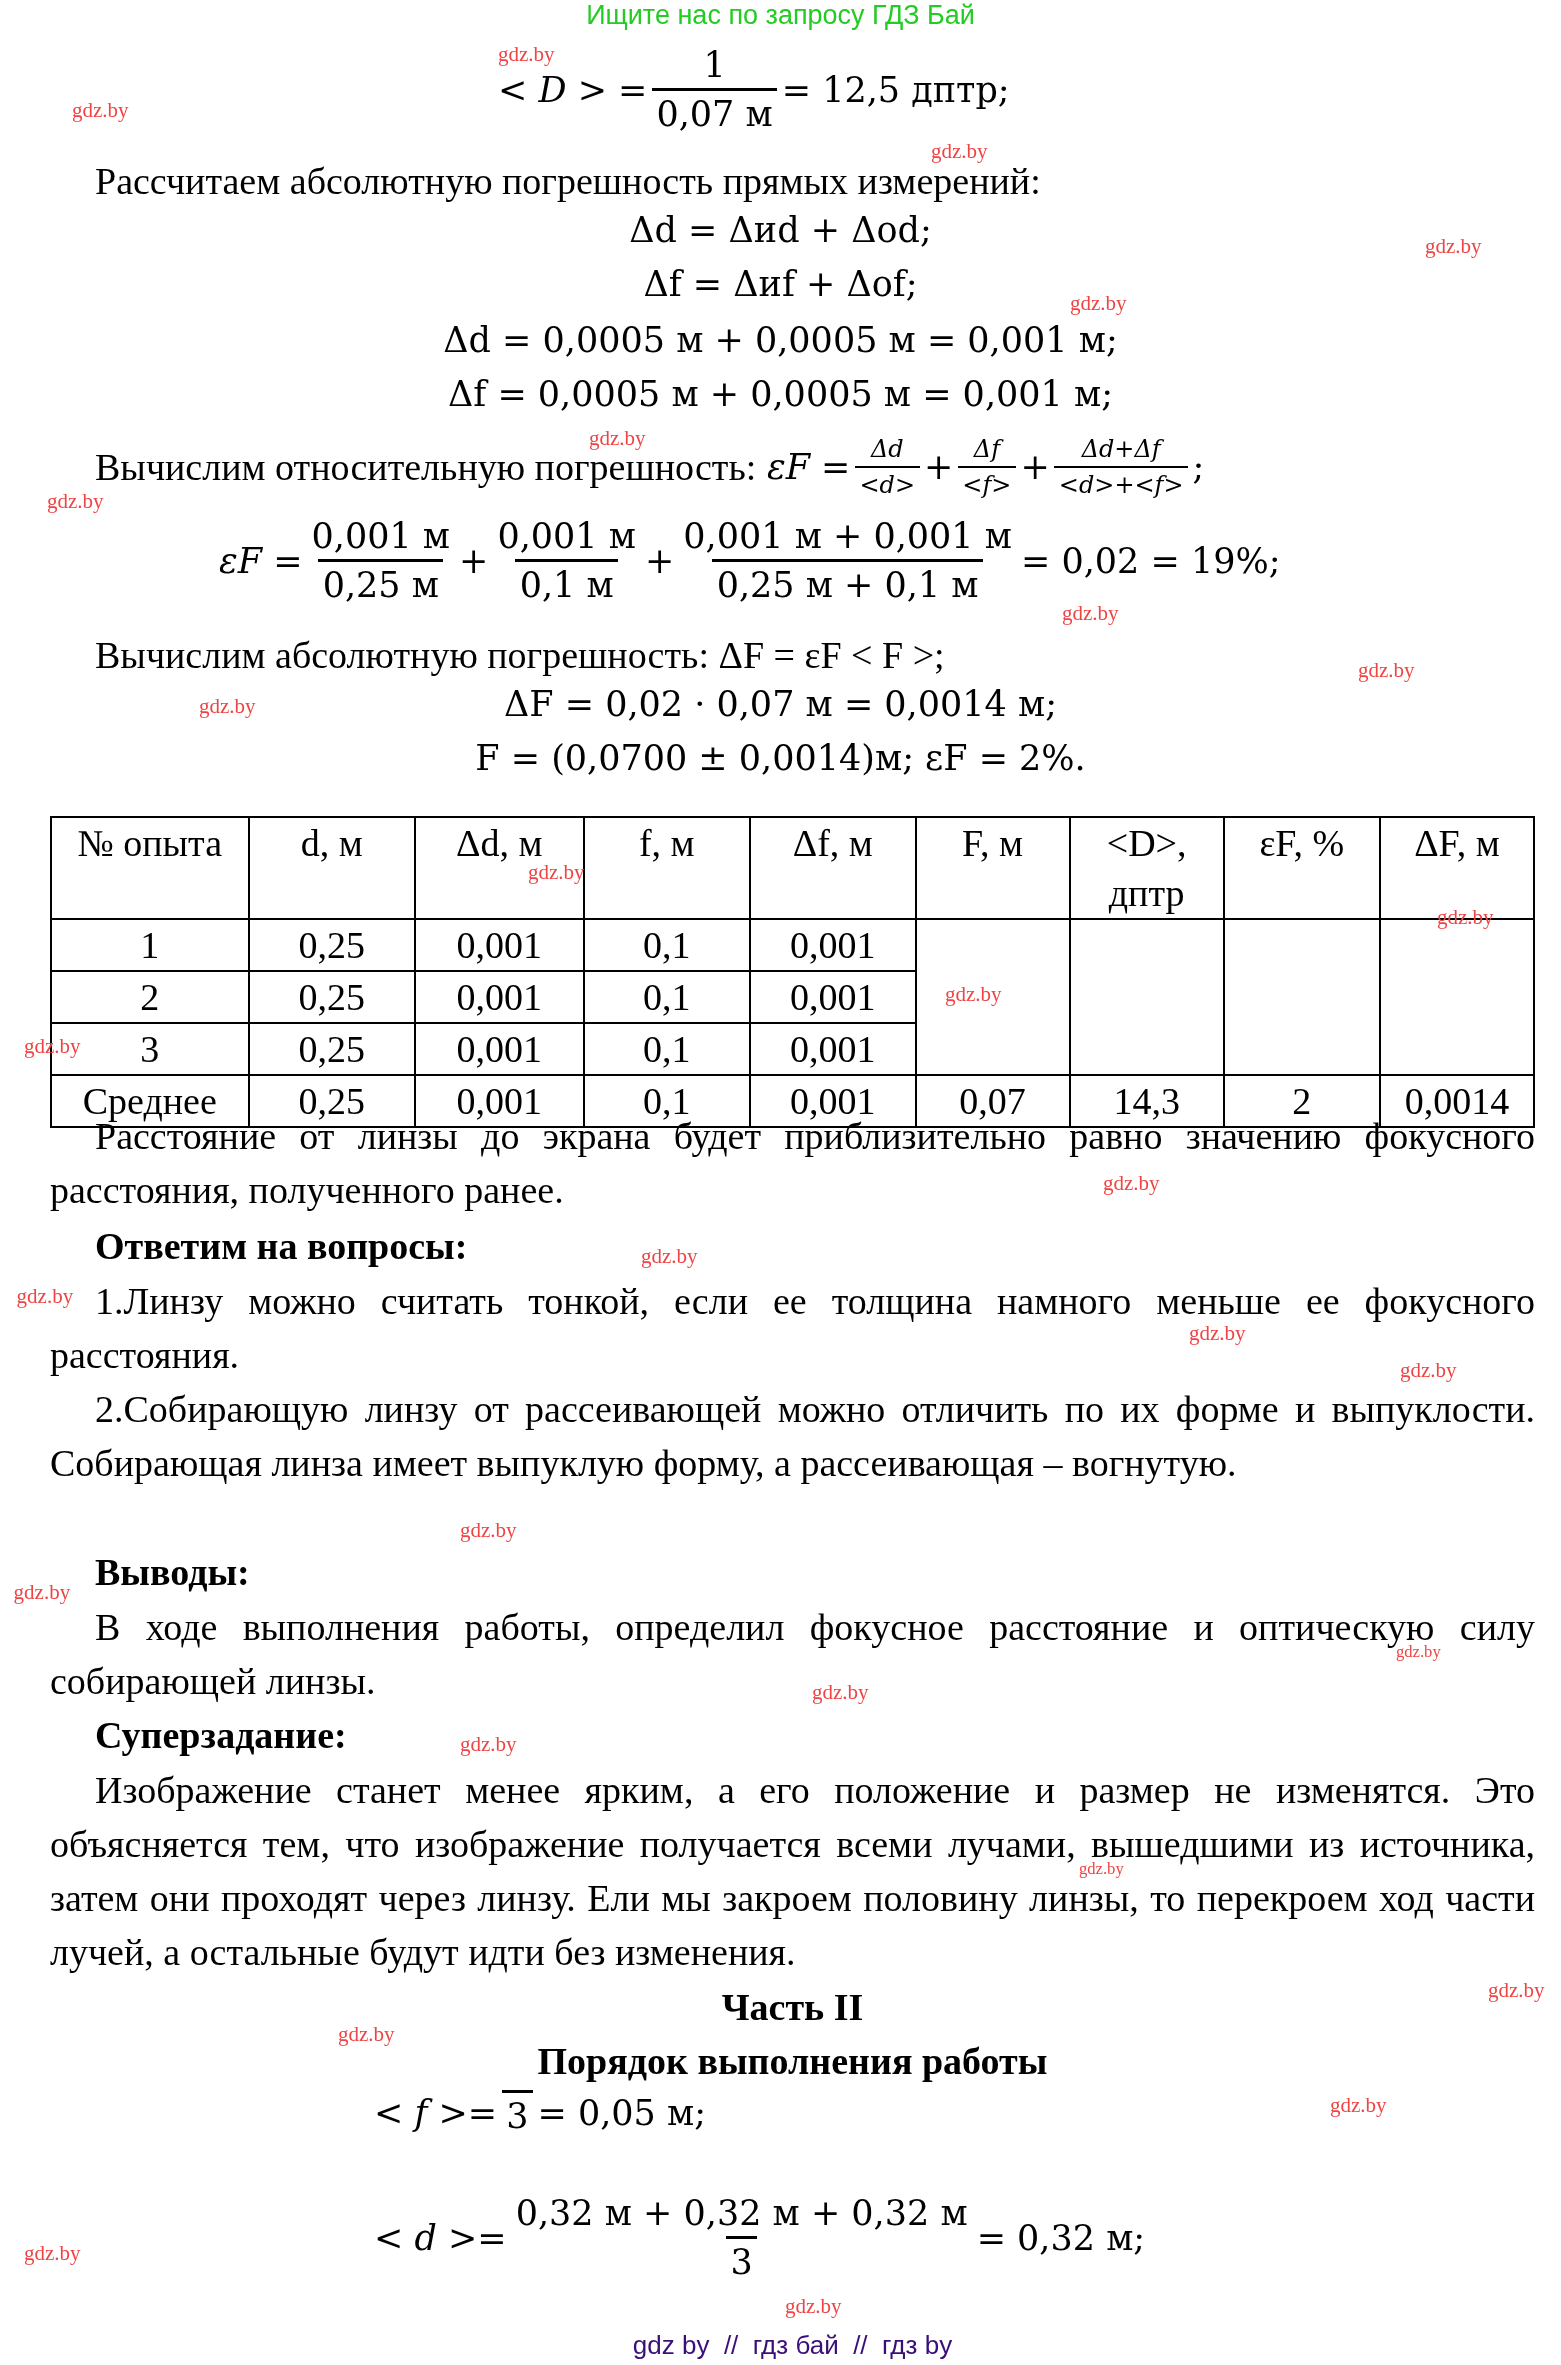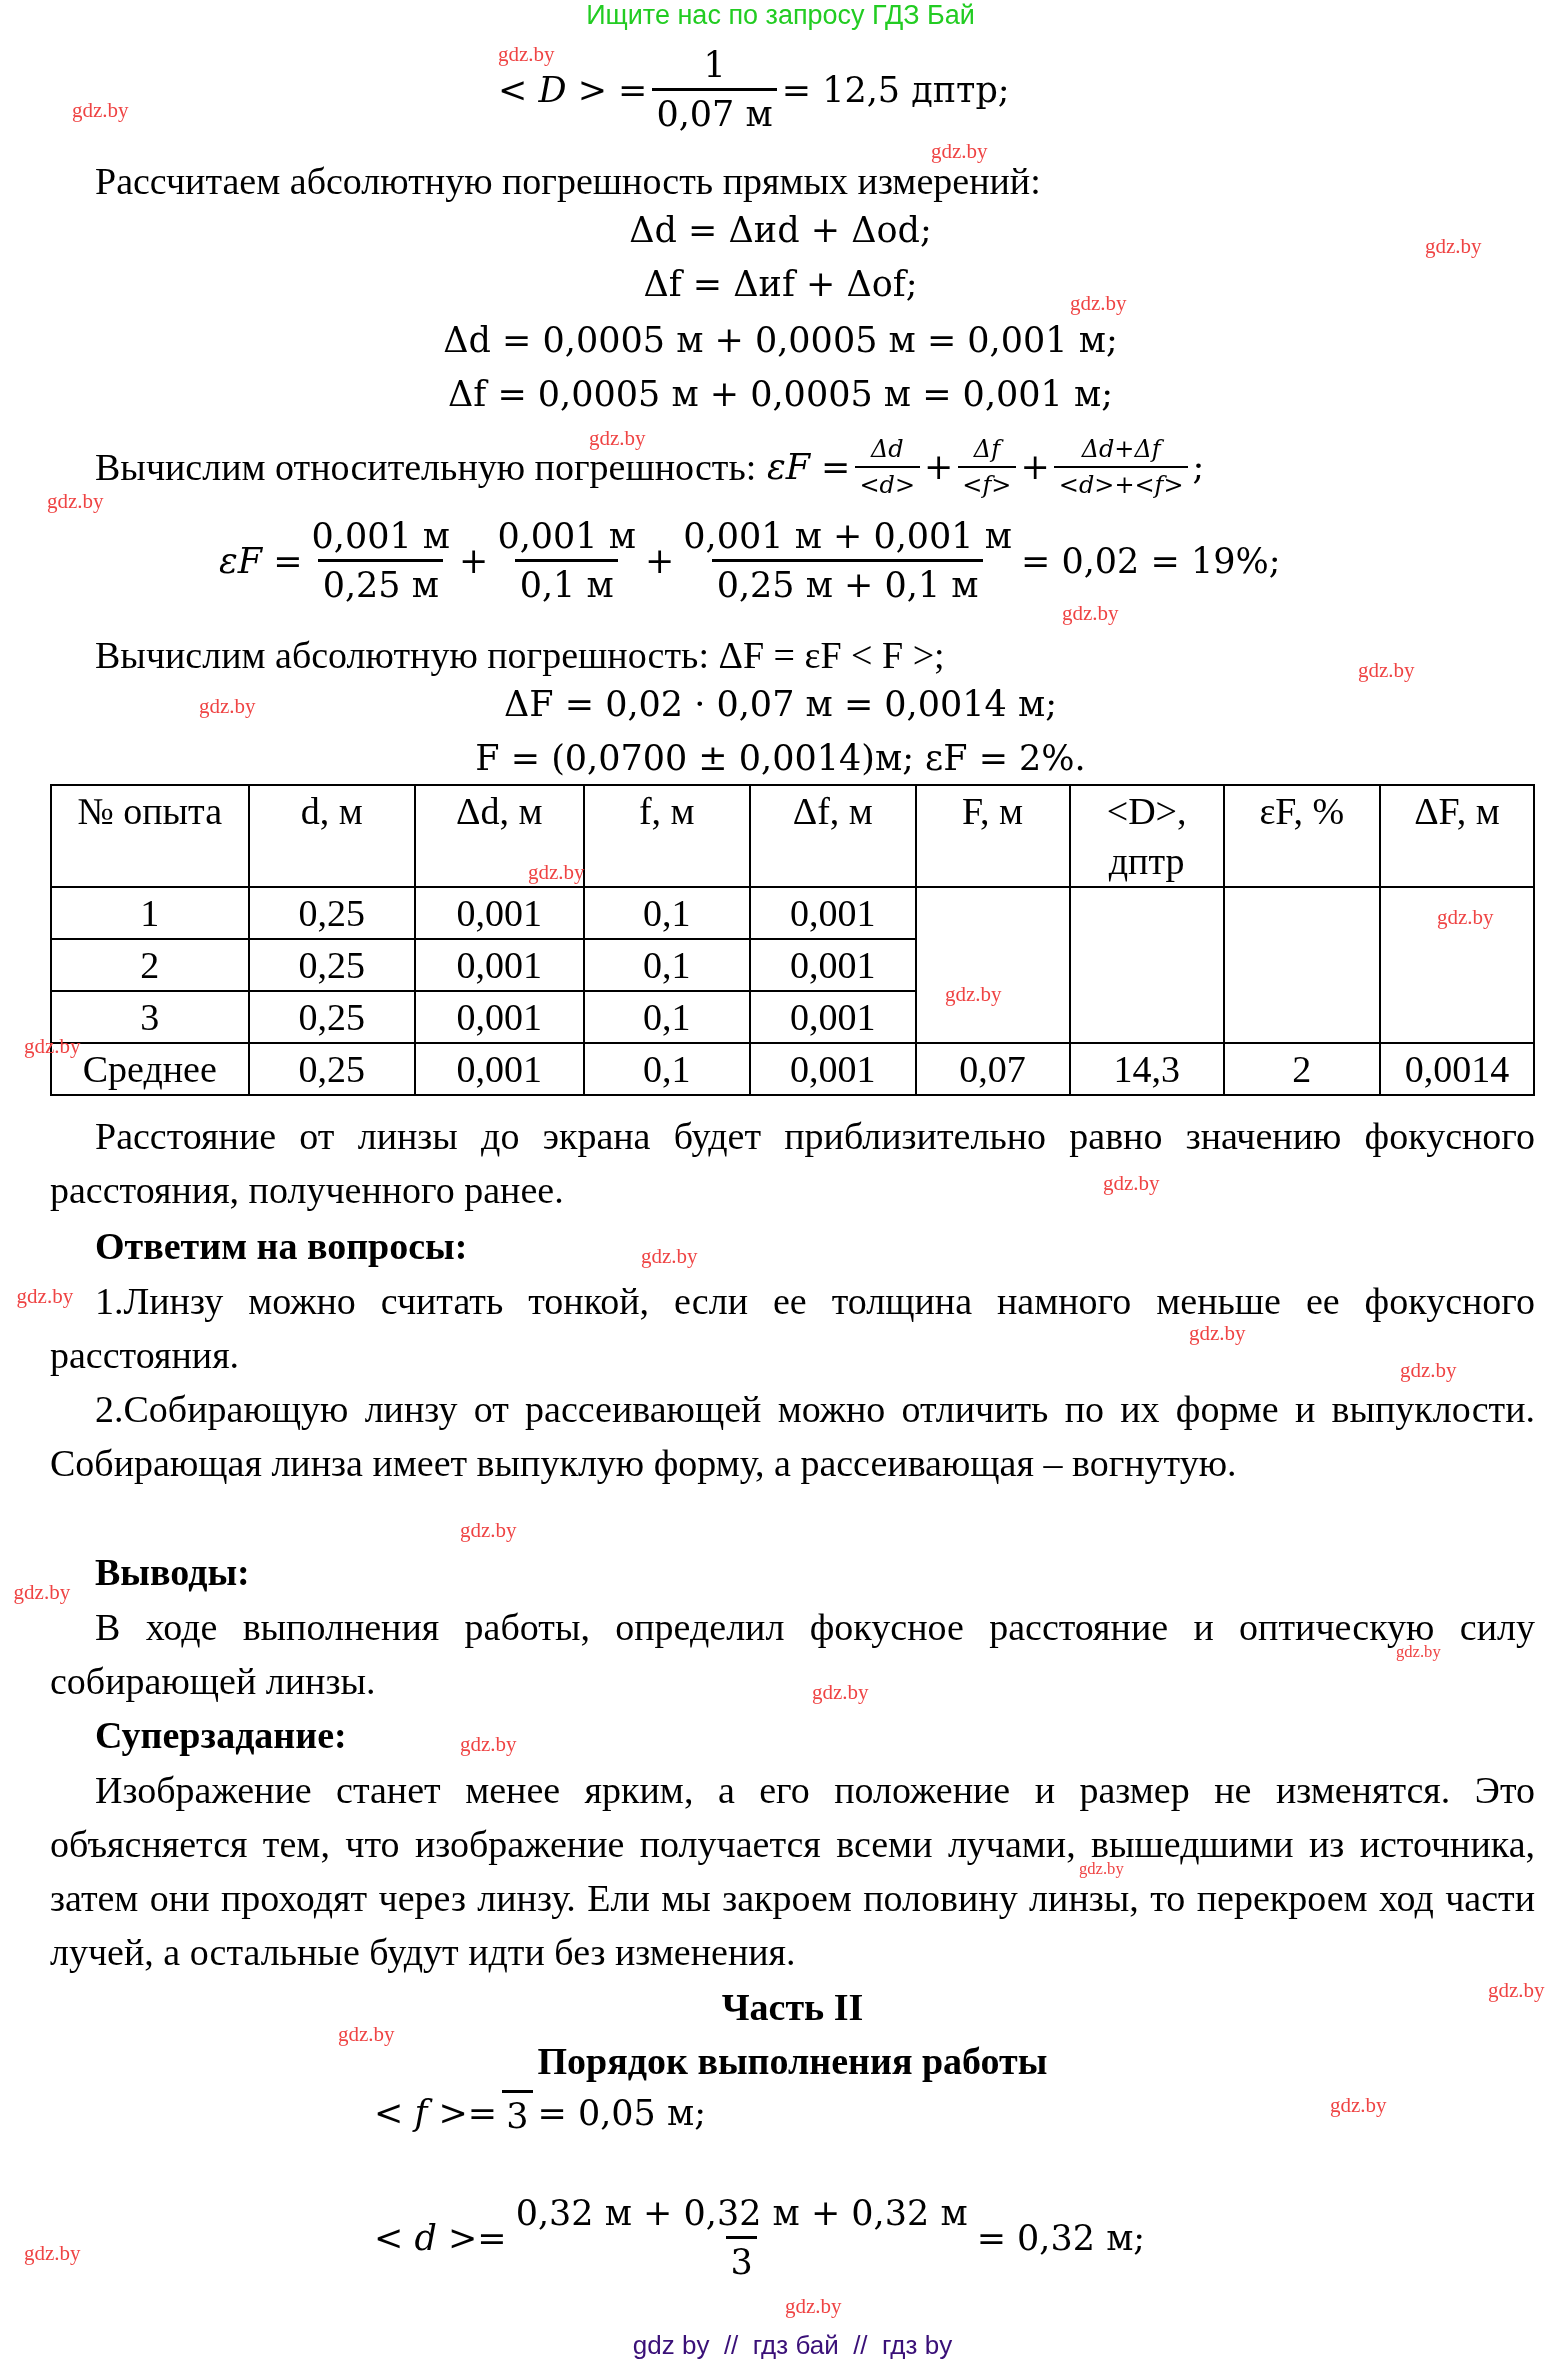--- a/index.html
+++ b/index.html
@@ -15,21 +15,21 @@
   .indent { text-indent: 45px; }
   .bold { font-weight: bold; }
   .center { text-align: center; }
   .math { position: absolute; font-family: "DejaVu Serif", serif; font-size: 35px; white-space: nowrap; }
   .i { font-style: italic; }
   .frac { display: inline-flex; flex-direction: column; align-items: center; vertical-align: middle; margin: 0 4.5px; }
   .frac .num { padding: 0 4.5px 3px; }
   .frac .den { padding: 3px 4.5px 0; border-top: 3px solid #000; }
   .frac.small { font-size: 24px; }
   .frac.small .den { border-top-width: 2.3px; }
-  table.data { position: absolute; left: 50px; top: 784px; width: 1485px; border-collapse: collapse;
+  table.data { position: absolute; left: 50px; top: 816px; width: 1485px; border-collapse: collapse;
                font-family: "Liberation Serif", serif; font-size: 38px; }
   table.data td, table.data th { border: 2.3px solid #000; text-align: center; vertical-align: top; font-weight: normal; padding: 0 3px; }
   table.data th { height: 100px; line-height: 50px; }
   table.data td { height: 50px; line-height: 50px; }
 </style>
 </head>
 <body>
 
 <div class="header">Ищите нас по запросу ГДЗ Бай</div>
 

